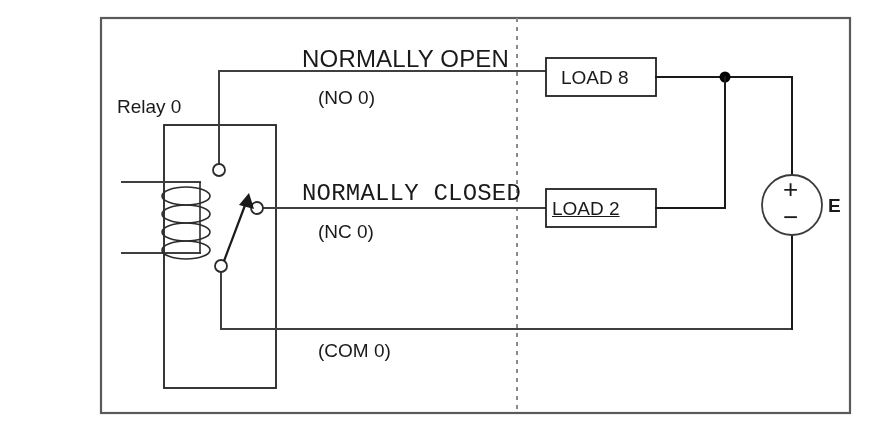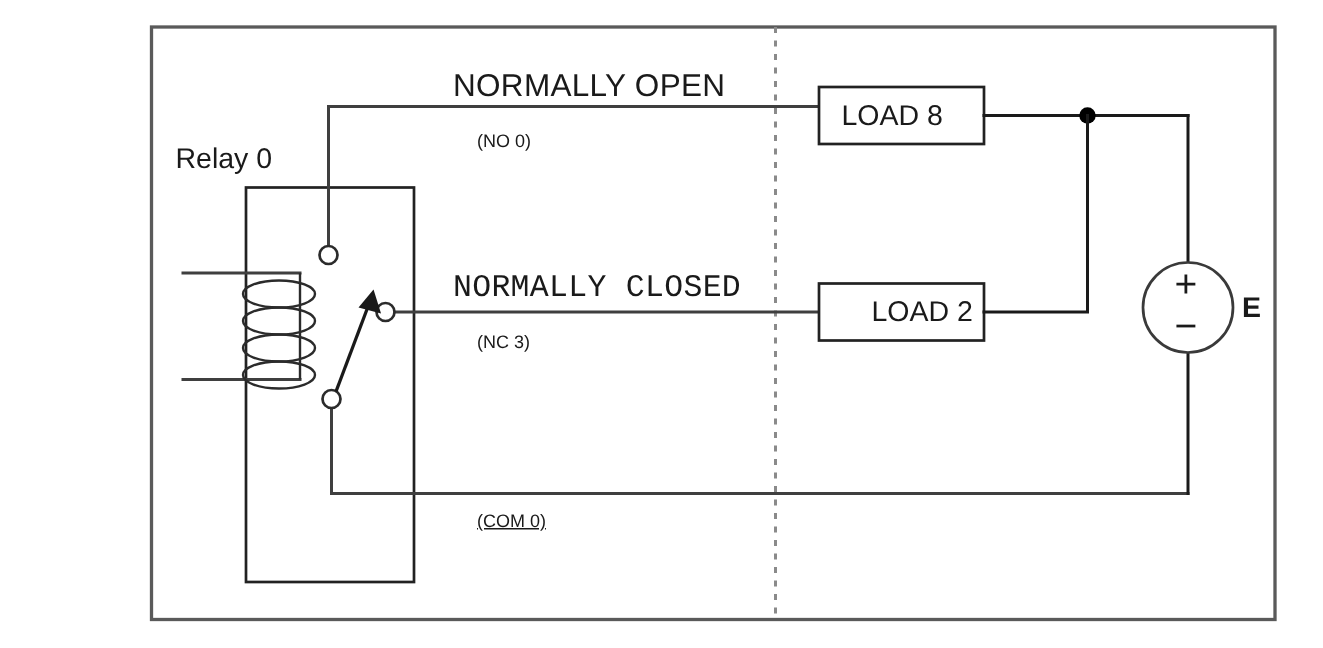--- a/index.html
+++ b/index.html
@@ -75,25 +75,25 @@
     stroke-width: 2.2;
     fill: none;
   }
   .lbl {
     position: absolute;
     color: #1a1a1a;
     white-space: nowrap;
     line-height: 1;
   }
   .lbl-main {
-    font-size: 21px;
+    font-size: 24px;
     letter-spacing: 0.2px;
   }
   .lbl-sub {
-    font-size: 12px;
+    font-size: 19px;
   }
   .lbl-box {
     font-size: 19px;
   }
   .lbl-relay {
     font-size: 19px;
     text-align: center;
   }
   .lbl-e {
     font-size: 19px;
@@ -155,24 +155,24 @@
     <circle class="src-circle" cx="792" cy="205" r="30"></circle>
 
   </svg>
 
   <div class="lbl lbl-relay" style="left:117px; top:97px;">Relay 0</div>
 
   <div class="lbl lbl-main" style="left:302px; top:47px;">NORMALLY OPEN</div>
   <div class="lbl lbl-sub" style="left:318px; top:88px;">(NO 0)</div>
 
   <div class="lbl lbl-main" style="left:302px; top:182px;font-family:Liberation Mono, monospace;">NORMALLY CLOSED</div>
-  <div class="lbl lbl-sub" style="left:318px; top:222px;">(NC 3)</div>
+  <div class="lbl lbl-sub" style="left:318px; top:222px;">(NC 0)</div>
 
-  <div class="lbl lbl-sub" style="left:318px; top:341px;text-decoration:underline;">(COM 0)</div>
+  <div class="lbl lbl-sub" style="left:318px; top:341px;">(COM 0)</div>
 
   <div class="lbl lbl-box" style="left:561px; top:68px;">LOAD 8</div>
-  <div class="lbl lbl-box" style="left:581px; top:199px;">LOAD 2</div>
+  <div class="lbl lbl-box" style="left:552px; top:199px;text-decoration:underline;">LOAD 2</div>
 
   <div class="sign" style="left:783px; top:176px;">+</div>
   <div class="sign" style="left:783px; top:204px;">−</div>
   <div class="lbl lbl-e" style="left:828px; top:196px;">E</div>
 
 </div>
 
 </body></html>

